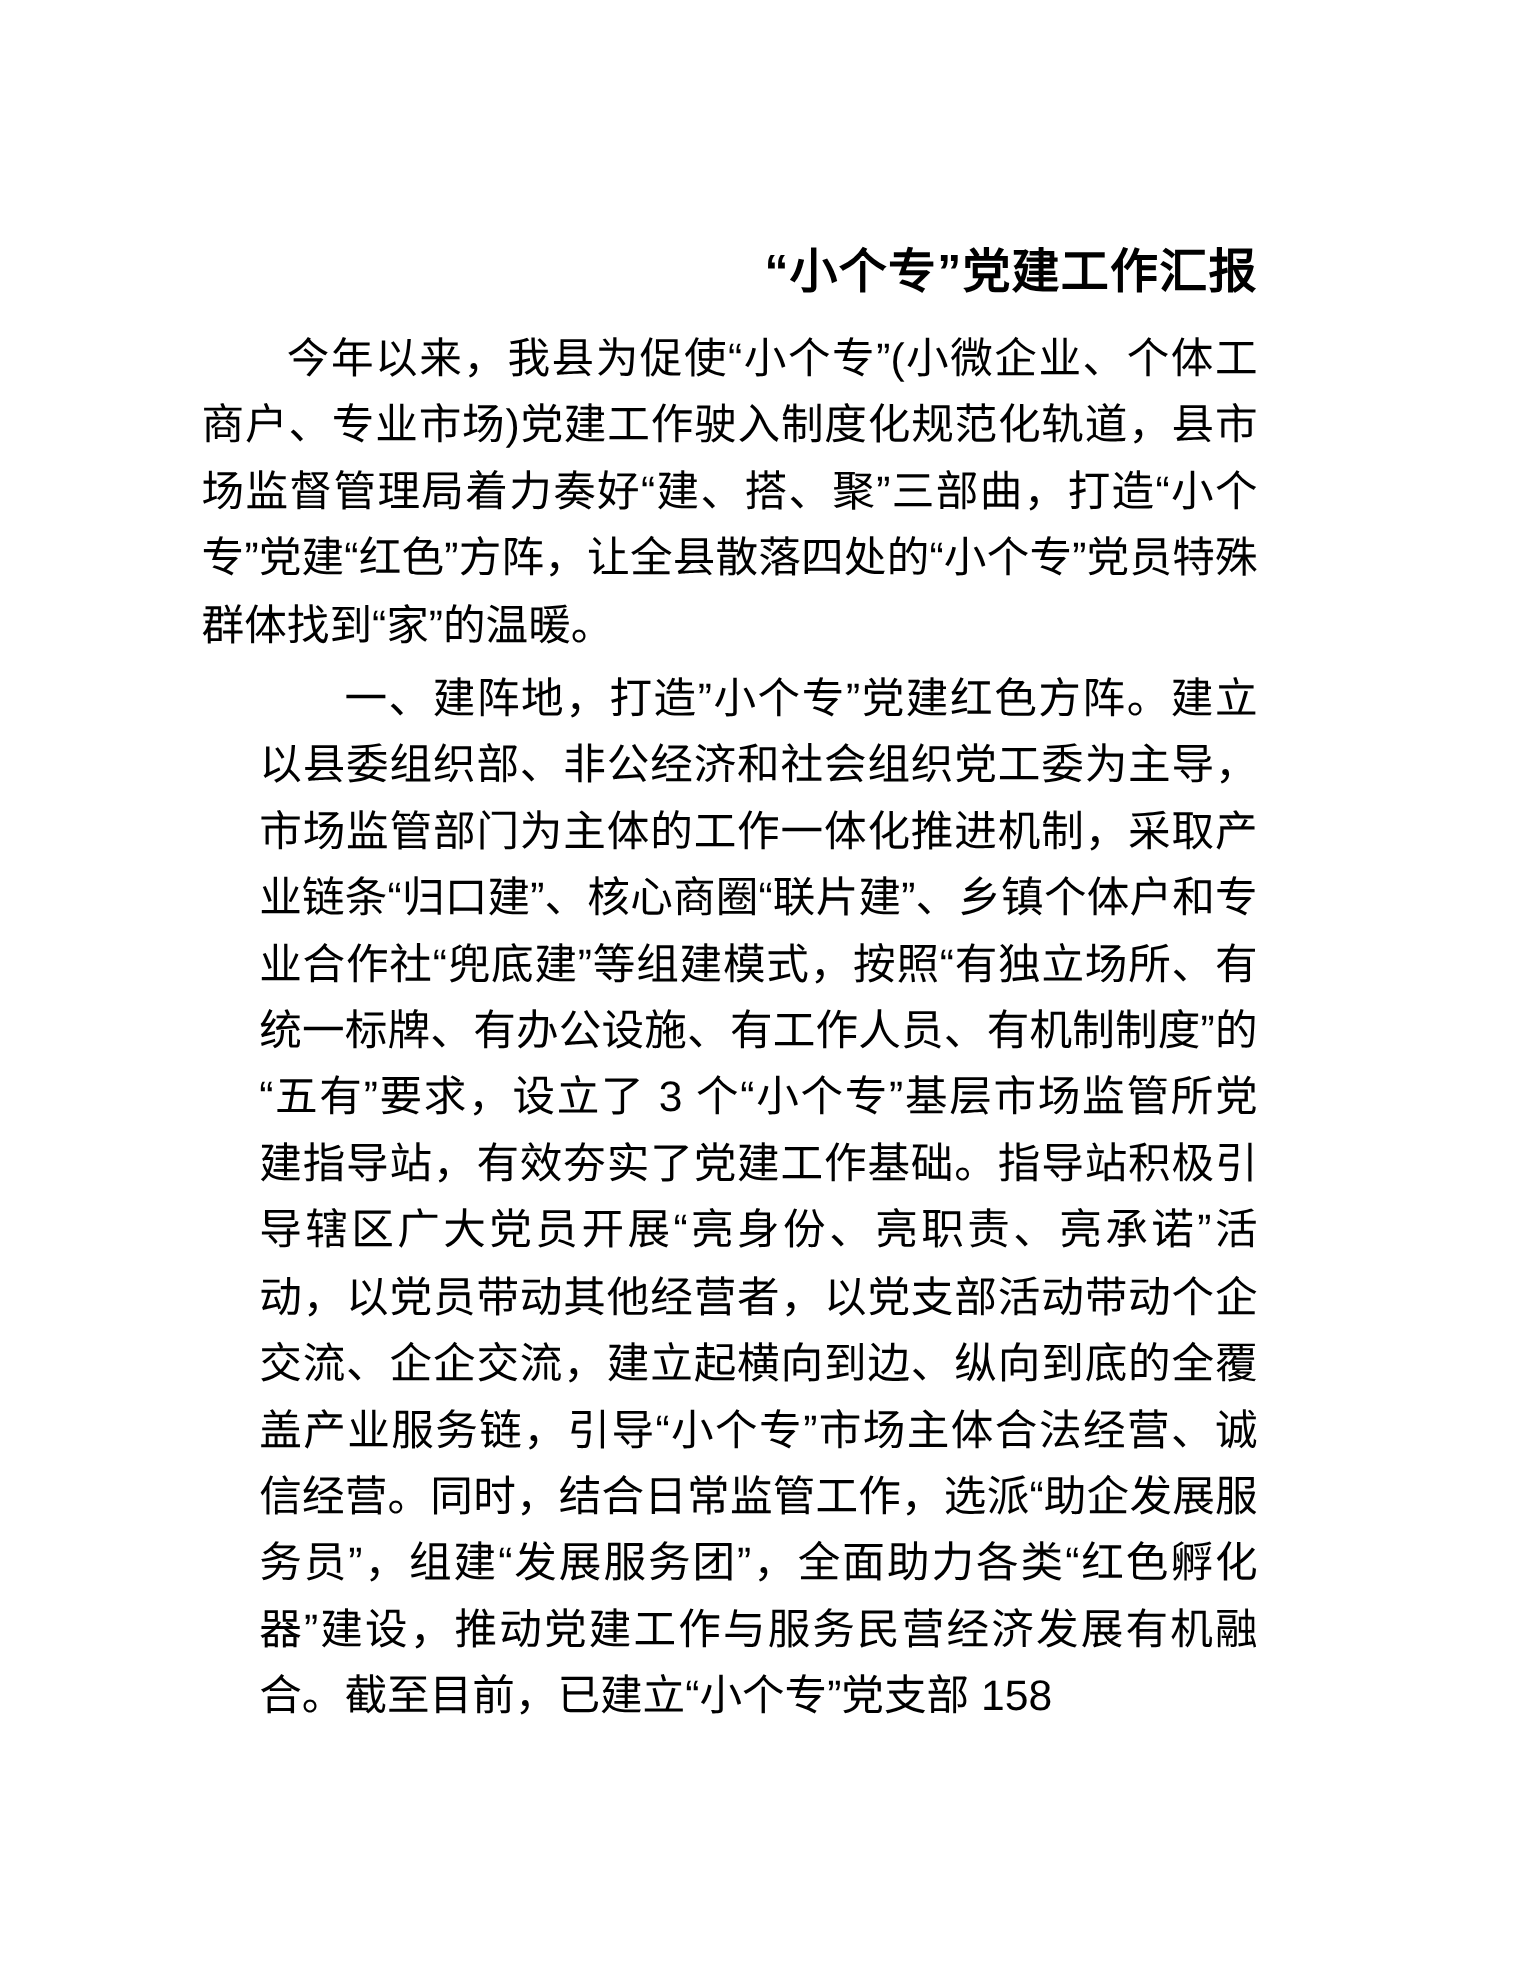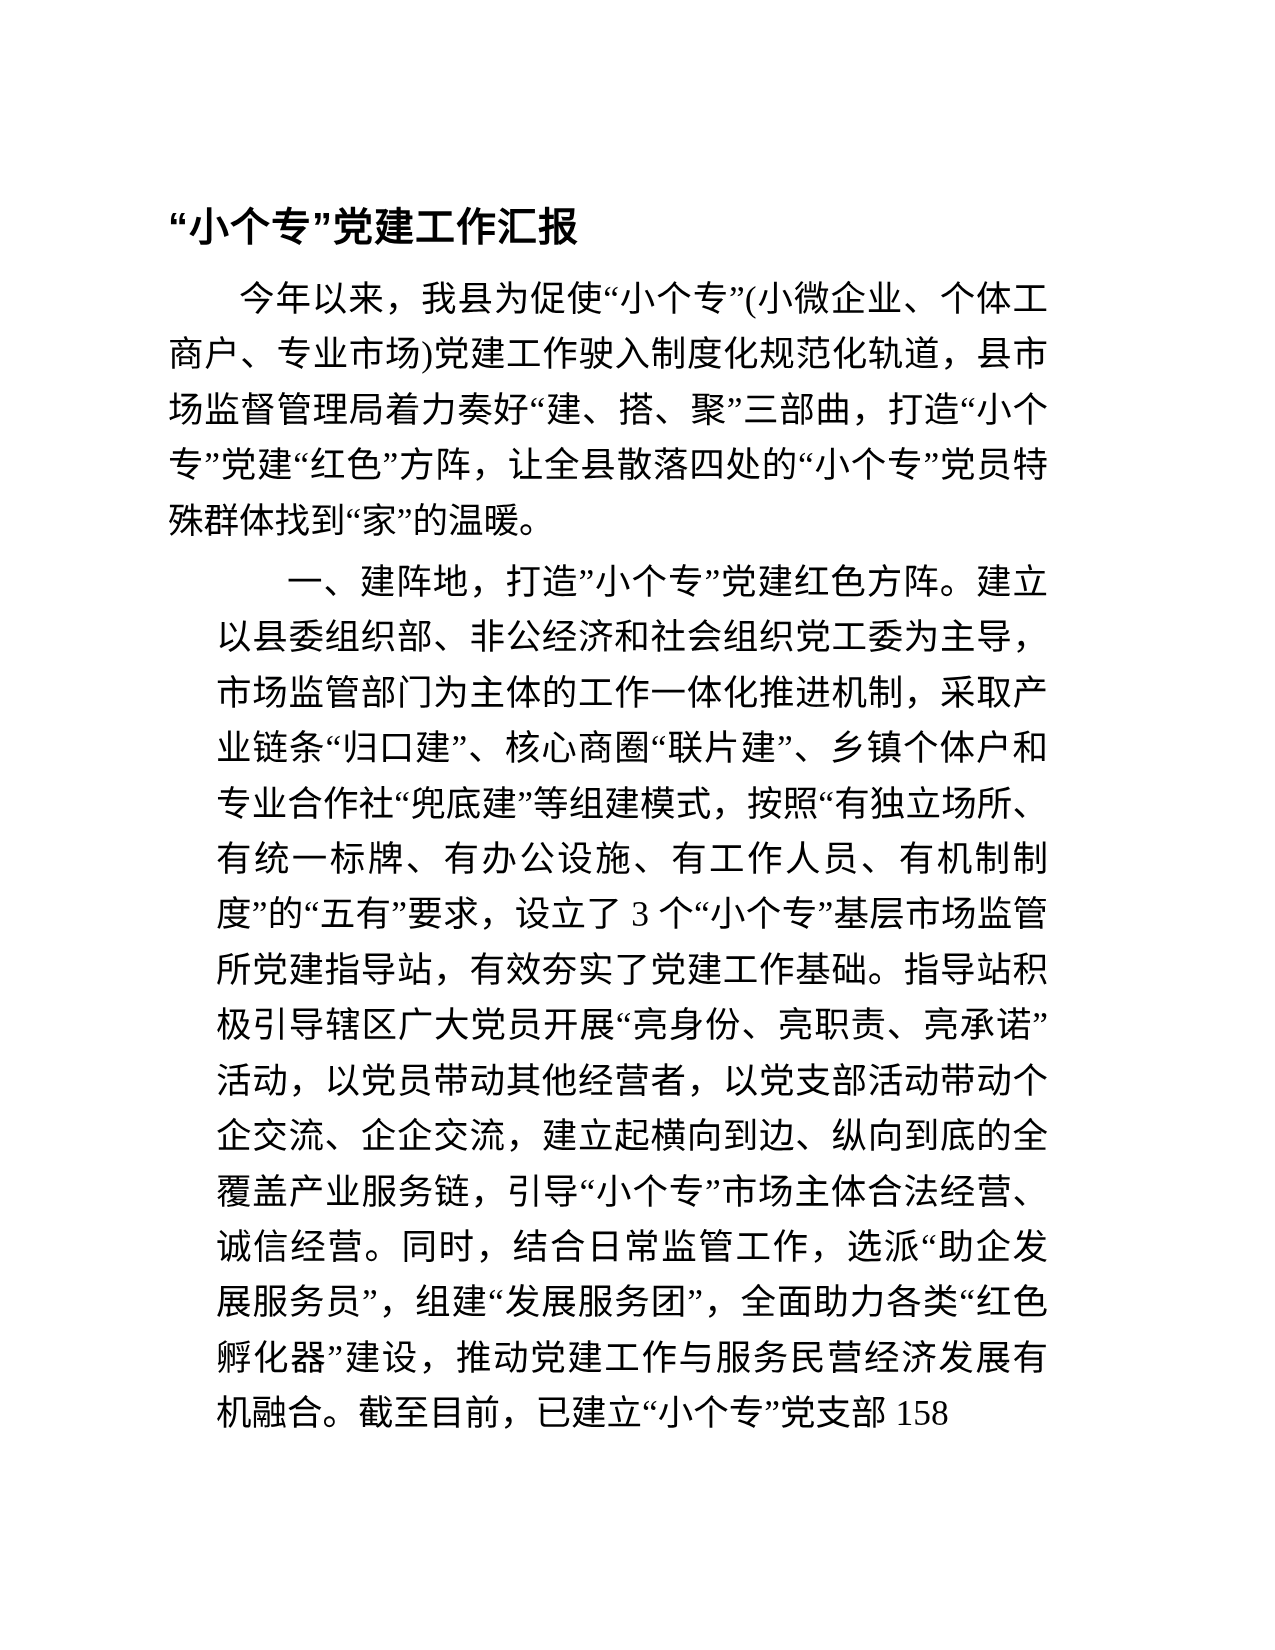--- a/index.html
+++ b/index.html
@@ -29,35 +29,34 @@
   .content {
     position: absolute;
     left: 168px;
     top: 196px;
     width: 880px;
   }
   .doc-title {
     font-size: 40px;
     line-height: 62px;
     font-weight: 700;
-    text-align: left;
+    text-align: right;
     letter-spacing: 1px;
     margin: 0 0 14px 0;
     white-space: nowrap;
   }
   .para {
     font-size: 35.5px;
     line-height: 55.4px;
     text-align: justify;
     text-justify: inter-character;
     text-align-last: left;
     margin: 0;
     letter-spacing: 0px;
     word-break: break-all;
-    font-family: Liberation Serif, serif;
   }
   .para + .para {
     margin-top: 6px;
     margin-left: 48px;
   }
   .indent {
     
     text-indent: 71px;
   }
 </style>

